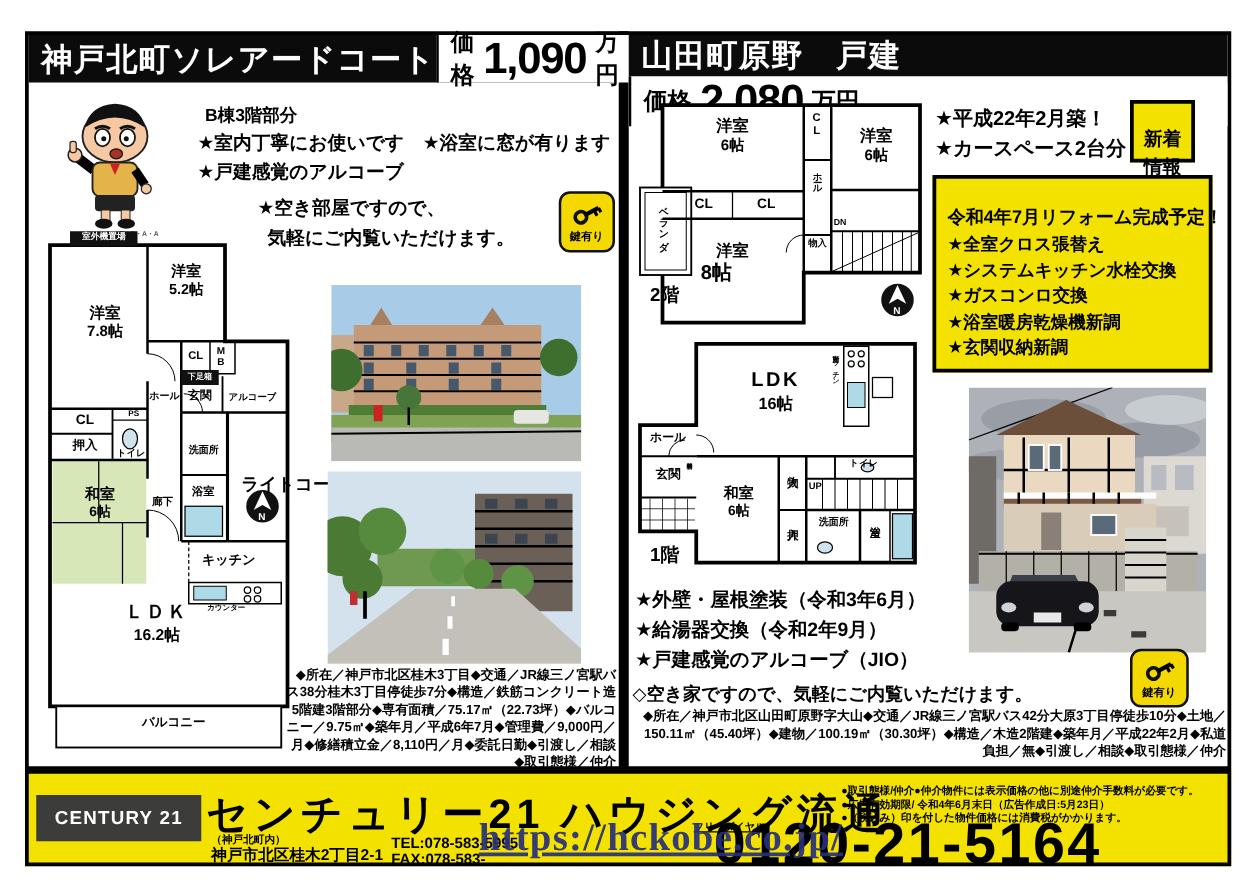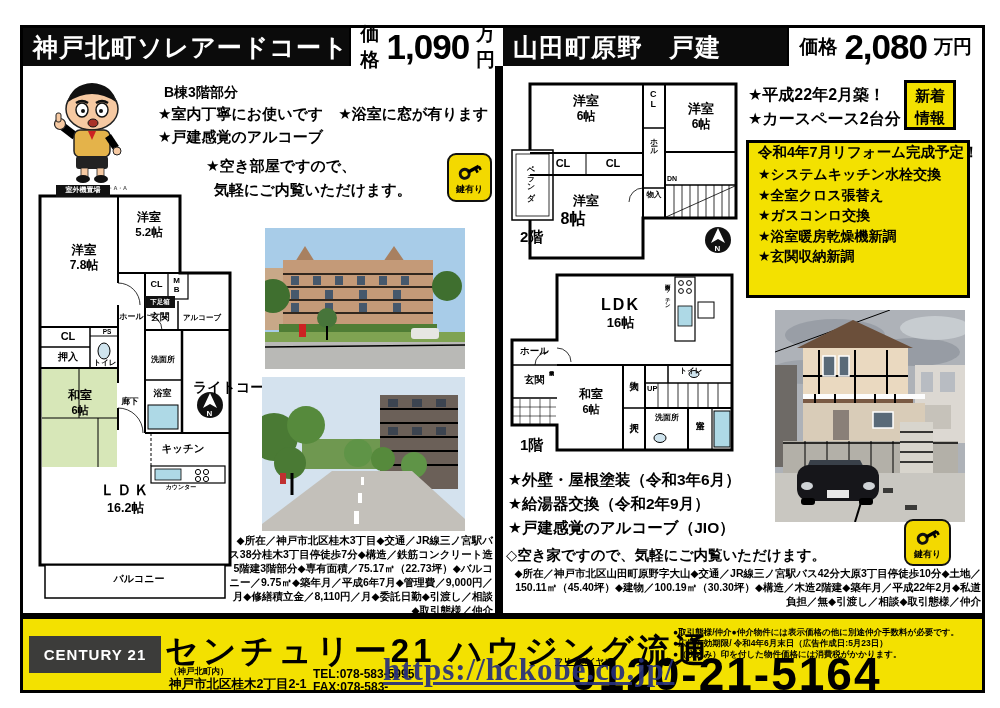--- a/index.html
+++ b/index.html
@@ -14,22 +14,22 @@
   .hdr { position:absolute; background:#0b0b0b; display:flex; align-items:stretch; height:38px; }
   .hdr-title { color:#fff; font-size:25px; letter-spacing:1px; padding-left:10px; flex:1; white-space:nowrap; display:flex; align-items:center; }
   .price-box { background:#fff; display:flex; align-items:center; padding:0 10px; gap:7px; border-left:2px solid #000; }
   .price-label { font-size:19px; }
   .price-num { font-size:35px; letter-spacing:-1px; }
   .price-unit { font-size:19px; }
   .feat { position:absolute; font-size:15px; white-space:nowrap; }
   .details { position:absolute; font-size:10.5px; line-height:1.34; font-weight:bold;text-align:right; }
   .keybadge { position:absolute; background:#f3d900; border:2.5px solid #111; border-radius:9px; display:flex; flex-direction:column; align-items:center; justify-content:center; gap:1px; }
   .keybadge-label { font-size:9px; }
-  .newbadge { position:absolute; background:#f3e100; border:3px solid #000; text-align:center; font-size:15px; line-height:1.45; padding-top:2px; }
-  .reformbox { position:absolute; background:#f3e100; border:3px solid #000; padding:0 9px; }
+  .newbadge { position:absolute; background:#f3e100; border:3px solid #000; text-align:center; font-size:15px; line-height:1.45; padding-top:18px; }
+  .reformbox { position:absolute; background:#f3e100; border:3px solid #000; padding:21px 9px; }
   .reform-title { font-size:14.5px; margin-bottom:2px; white-space:nowrap; }
   .reform-item { font-size:14px; line-height:1.47; white-space:nowrap; }
   .photo { position:absolute; overflow:hidden; }
   svg line, svg path.wall { stroke:#000; }
   .footer { position:absolute; left:20px; top:616px; width:965px; height:77px; background:#f3e100; border:3px solid #000; }
   .wm { position:absolute; left:383px; top:652px; font-family:"Liberation Serif","DejaVu Serif",serif; font-size:31px; font-weight:bold; color:#27307c; text-decoration:underline; letter-spacing:1px; z-index:60; opacity:.92; white-space:nowrap; }
 </style>
 </head>
 <body>
 
@@ -221,41 +221,41 @@
   <circle cx="152" cy="88" r="13" fill="#5f9447"></circle>
   <polygon points="0,154 203,154 203,142 150,94 70,94 0,147" fill="#c3c0ba"></polygon>
   <rect x="99" y="100" width="3" height="8" fill="#fff"></rect>
   <rect x="96" y="116" width="4" height="10" fill="#fff"></rect>
   <rect x="92" y="134" width="5" height="13" fill="#fff"></rect>
   <rect x="18" y="96" width="6" height="11" fill="#c03030"></rect>
 </svg>
 
 <div class="details" style="left:227px; top:533px; width:266px;">◆所在／神戸市北区桂木3丁目◆交通／JR線三ノ宮駅バス38分桂木3丁目停徒歩7分◆構造／鉄筋コンクリート造5階建3階部分◆専有面積／75.17㎡（22.73坪）◆バルコニー／9.75㎡◆築年月／平成6年7月◆管理費／9,000円／月◆修繕積立金／8,110円／月◆委託日勤◆引渡し／相談◆取引態様／仲介</div>
 
-<div class="hdr" style="left:503px; top:28px; width:479px;">
+<div class="hdr" style="left:503px; top:28px; width:479px;flex-direction:column;">
   <div class="hdr-title">山田町原野　戸建</div>
   <div class="price-box">
     <span class="price-label">価格</span>
     <span class="price-num">2,080</span>
     <span class="price-unit">万円</span>
   </div>
 </div>
 
 <div class="feat" style="left:748px; top:85px; font-size:16px;">★平成22年2月築！</div>
 <div class="feat" style="left:748px; top:109px; font-size:16px;">★カースペース2台分！</div>
 
 <div class="newbadge" style="left:904px; top:80px; width:52px; height:50px;">
   <div>新着</div>
   <div>情報</div>
 </div>
 
 <div class="reformbox" style="left:746px; top:140px; width:224px; height:158px;">
   <div class="reform-title">令和4年7月リフォーム完成予定！</div>
+  <div class="reform-item">★全室クロス張替え</div>
   <div class="reform-item">★システムキッチン水栓交換</div>
-  <div class="reform-item">★全室クロス張替え</div>
   <div class="reform-item">★ガスコンロ交換</div>
   <div class="reform-item">★浴室暖房乾燥機新調</div>
   <div class="reform-item">★玄関収納新調</div>
 </div>
 
 <div class="abs" style="left:508px; top:78px; width:235px; height:185px;">
   <svg class="abs" style="left:0; top:0;" width="235" height="185" viewBox="0 0 235 185">
     <path class="wall" d="M22,6 H228 V140 H135 V180 H22 Z" fill="#fff" stroke-width="3"></path>
     <rect x="4" y="72" width="41" height="70" fill="#fff" stroke="#000" stroke-width="1.5"></rect>
     <rect x="8" y="76" width="33" height="62" fill="none" stroke="#000" stroke-width="0.8"></rect>

